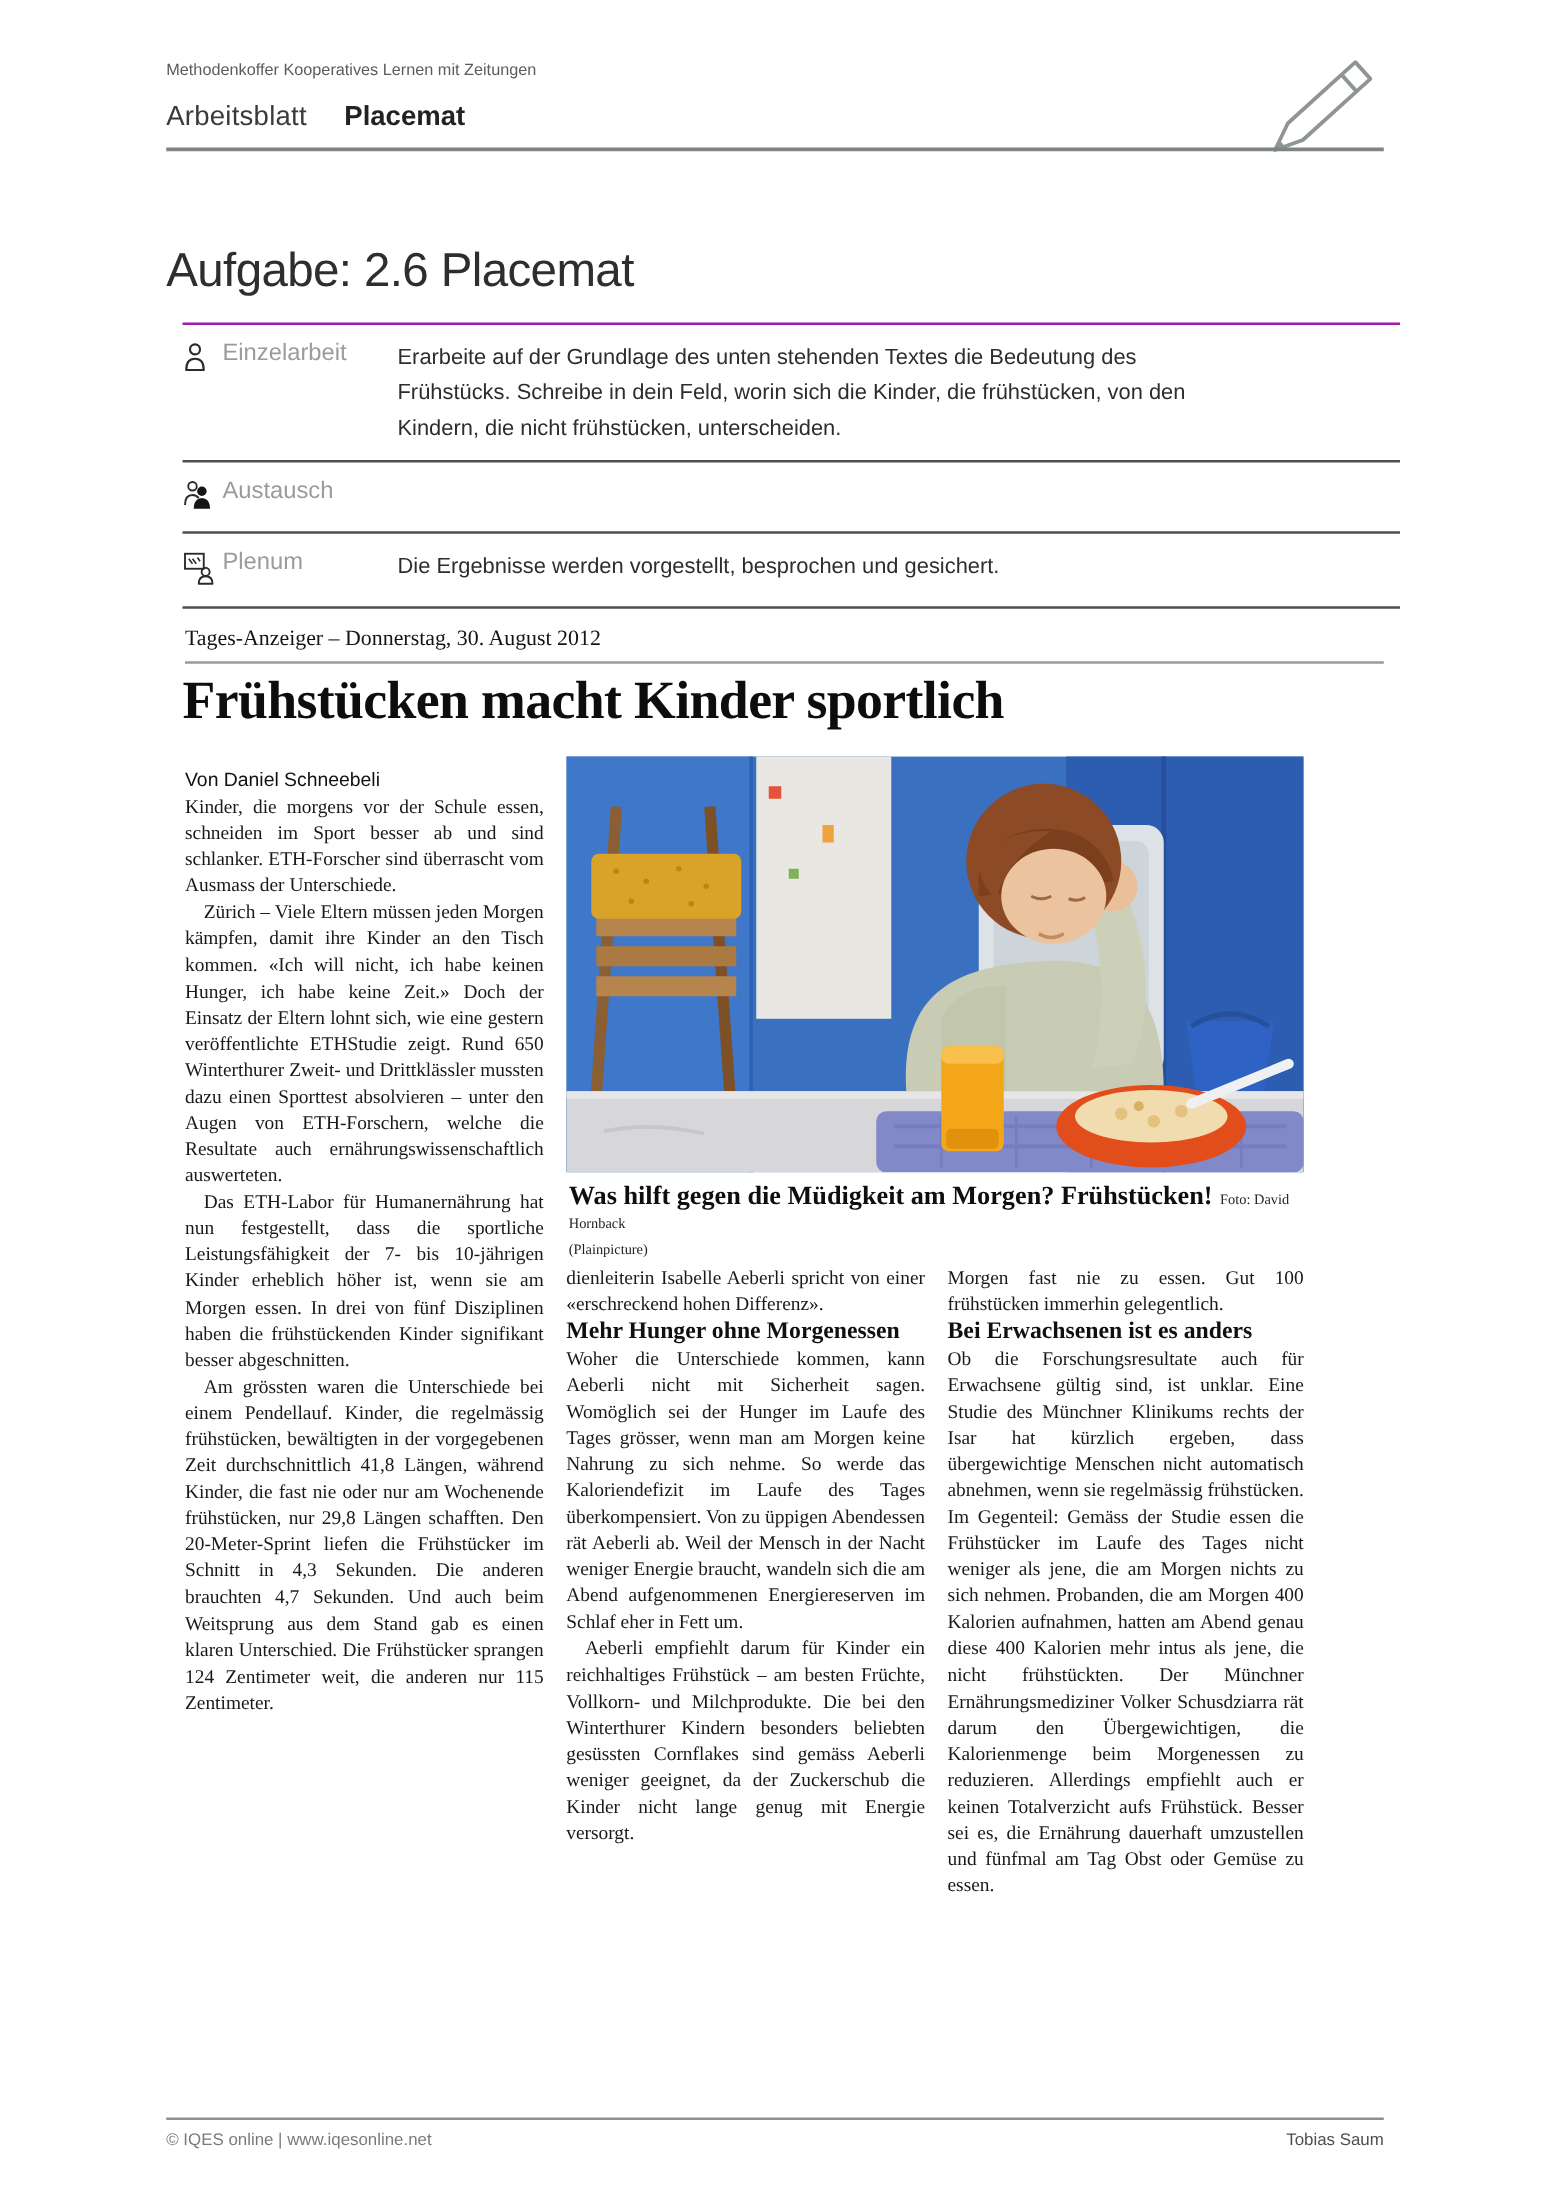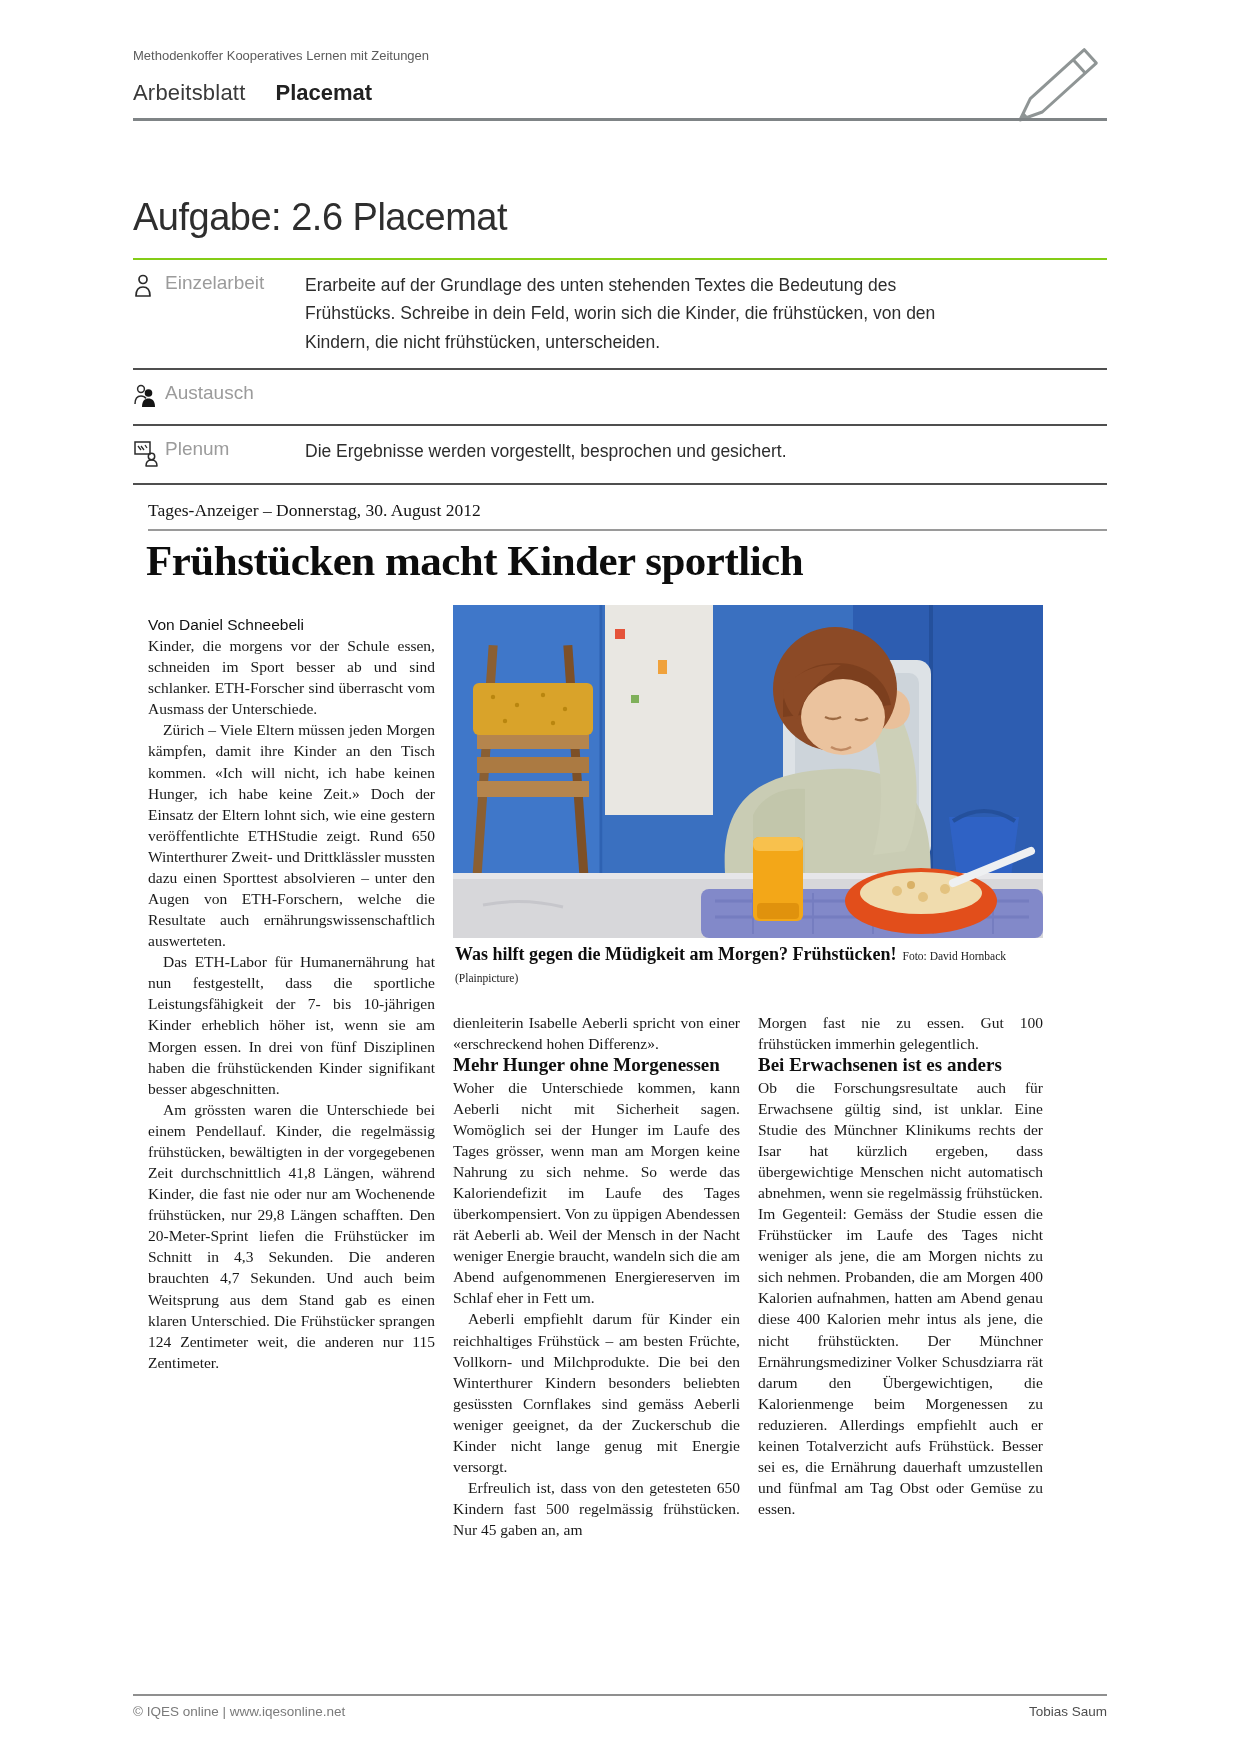--- a/index.html
+++ b/index.html
@@ -10,21 +10,21 @@
   .meta-line{position:absolute;left:133px;top:48px;font-size:13px;color:#5c5c5c;}
   .doc-title-row{position:absolute;left:133px;top:80px;font-size:22px;color:#3a3a3a;}
   .doc-title-row .doc-type{font-weight:normal;letter-spacing:.2px;}
   .doc-title-row .doc-title{font-weight:bold;color:#222;margin-left:30px;}
   .top-rule{position:absolute;left:133px;top:118px;width:974px;height:3px;background:#7f8486;}
   .pencil-icon{position:absolute;left:1012px;top:40px;}
 
   
   .task-heading{position:absolute;left:133px;top:196px;margin:0;font-size:38px;font-weight:normal;
                 color:#2e2e2e;letter-spacing:-0.5px;}
-  .task-table{position:absolute;left:133px;top:258px;width:974px;border-top:2px solid #84cc16;}
+  .task-table{position:absolute;left:146px;top:258px;width:974px;border-top:2px solid #a21caf;}
   .task-row{display:flex;align-items:flex-start;border-bottom:2px solid #4f4f4f;padding:11px 0 12px 0;}
   .task-icon{width:32px;padding-top:3px;flex:none;}
   .task-label{width:140px;flex:none;font-size:19px;color:#9b9b9b;padding-top:1px;}
   .task-text{width:672px;flex:none;font-size:17.5px;line-height:1.62;color:#2d2d2d;}
 
   
   .dateline{position:absolute;left:148px;top:500px;font-family:"Liberation Serif",serif;
             font-size:17.5px;color:#141414;}
   .news-rule{position:absolute;left:148px;top:529px;width:959px;height:2px;background:#9a9a9a;}
   .headline{position:absolute;left:146px;top:536px;margin:0;font-family:"Liberation Serif",serif;
@@ -38,21 +38,21 @@
           margin:0 0 6px 0;text-align:left;color:#111;}
   .subhead{font-family:"Liberation Serif",serif;font-weight:bold;font-size:19px;line-height:1.18;
            margin:13px 0 4px 0;text-align:left;color:#101010;}
 
   .col1{position:absolute;left:148px;top:614px;width:287px;}
   .col2{position:absolute;left:453px;top:1012px;width:287px;}
   .col3{position:absolute;left:758px;top:1012px;width:285px;}
 
   .photo-wrap{position:absolute;left:453px;top:605px;width:590px;height:333px;overflow:hidden;}
   .caption{position:absolute;left:455px;top:944px;width:590px;font-family:"Liberation Serif",serif;}
-  .caption .cap-main{font-weight:bold;font-size:18px;color:#0e0e0e;}
+  .caption .cap-main{font-weight:bold;font-size:21px;color:#0e0e0e;}
   .caption .cap-credit{font-size:11.5px;color:#222;margin-left:6px;}
   .caption .cap-credit2{display:block;font-size:11.5px;color:#222;margin-top:7px;}
 
   
   .footer-rule{position:absolute;left:133px;top:1694px;width:974px;height:1.5px;background:#8f8f8f;}
   .footer-left{position:absolute;left:133px;top:1704px;font-size:13.5px;color:#7a7a7a;}
   .footer-right{position:absolute;right:133px;top:1704px;font-size:13.5px;color:#4e4e4e;}
 </style>
 </head>
 <body>
@@ -205,21 +205,20 @@
     <p class="ind">Zürich – Viele Eltern müssen jeden Morgen kämpfen, damit ihre Kinder an den Tisch kommen. «Ich will nicht, ich habe keinen Hunger, ich habe keine Zeit.» Doch der Einsatz der Eltern lohnt sich, wie eine gestern veröffentlichte ETHStudie zeigt. Rund 650 Winterthurer Zweit- und Drittklässler mussten dazu einen Sporttest absolvieren – unter den Augen von ETH-Forschern, welche die Resultate auch ernährungswissenschaftlich auswerteten.</p>
     <p class="ind">Das ETH-Labor für Humanernährung hat nun festgestellt, dass die sportliche Leistungsfähigkeit der 7- bis 10-jährigen Kinder erheblich höher ist, wenn sie am Morgen essen. In drei von fünf Disziplinen haben die frühstückenden Kinder signifikant besser abgeschnitten.</p>
     <p class="ind">Am grössten waren die Unterschiede bei einem Pendellauf. Kinder, die regelmässig frühstücken, bewältigten in der vorgegebenen Zeit durchschnittlich 41,8 Längen, während Kinder, die fast nie oder nur am Wochenende frühstücken, nur 29,8 Längen schafften. Den 20-Meter-Sprint liefen die Frühstücker im Schnitt in 4,3 Sekunden. Die anderen brauchten 4,7 Sekunden. Und auch beim Weitsprung aus dem Stand gab es einen klaren Unterschied. Die Frühstücker sprangen 124 Zentimeter weit, die anderen nur 115 Zentimeter.</p>
   </div>
 
   <div class="col2 newsbody">
     <p>dienleiterin Isabelle Aeberli spricht von einer «erschreckend hohen Differenz».</p>
     <p class="subhead">Mehr Hunger ohne Morgenessen</p>
     <p>Woher die Unterschiede kommen, kann Aeberli nicht mit Sicherheit sagen. Womöglich sei der Hunger im Laufe des Tages grösser, wenn man am Morgen keine Nahrung zu sich nehme. So werde das Kaloriendefizit im Laufe des Tages überkompensiert. Von zu üppigen Abendessen rät Aeberli ab. Weil der Mensch in der Nacht weniger Energie braucht, wandeln sich die am Abend aufgenommenen Energiereserven im Schlaf eher in Fett um.</p>
     <p class="ind">Aeberli empfiehlt darum für Kinder ein reichhaltiges Frühstück – am besten Früchte, Vollkorn- und Milchprodukte. Die bei den Winterthurer Kindern besonders beliebten gesüssten Cornflakes sind gemäss Aeberli weniger geeignet, da der Zuckerschub die Kinder nicht lange genug mit Energie versorgt.</p>
-    <p class="ind">Erfreulich ist, dass von den getesteten 650 Kindern fast 500 regelmässig frühstücken. Nur 45 gaben an, am</p>
   </div>
 
   <div class="col3 newsbody">
     <p>Morgen fast nie zu essen. Gut 100 frühstücken immerhin gelegentlich.</p>
     <p class="subhead">Bei Erwachsenen ist es anders</p>
     <p>Ob die Forschungsresultate auch für Erwachsene gültig sind, ist unklar. Eine Studie des Münchner Klinikums rechts der Isar hat kürzlich ergeben, dass übergewichtige Menschen nicht automatisch abnehmen, wenn sie regelmässig frühstücken. Im Gegenteil: Gemäss der Studie essen die Frühstücker im Laufe des Tages nicht weniger als jene, die am Morgen nichts zu sich nehmen. Probanden, die am Morgen 400 Kalorien aufnahmen, hatten am Abend genau diese 400 Kalorien mehr intus als jene, die nicht frühstückten. Der Münchner Ernährungsmediziner Volker Schusdziarra rät darum den Übergewichtigen, die Kalorienmenge beim Morgenessen zu reduzieren. Allerdings empfiehlt auch er keinen Totalverzicht aufs Frühstück. Besser sei es, die Ernährung dauerhaft umzustellen und fünfmal am Tag Obst oder Gemüse zu essen.</p>
   </div>
 
   <div class="footer-rule"></div>
   <div class="footer-left">© IQES online | www.iqesonline.net</div>

